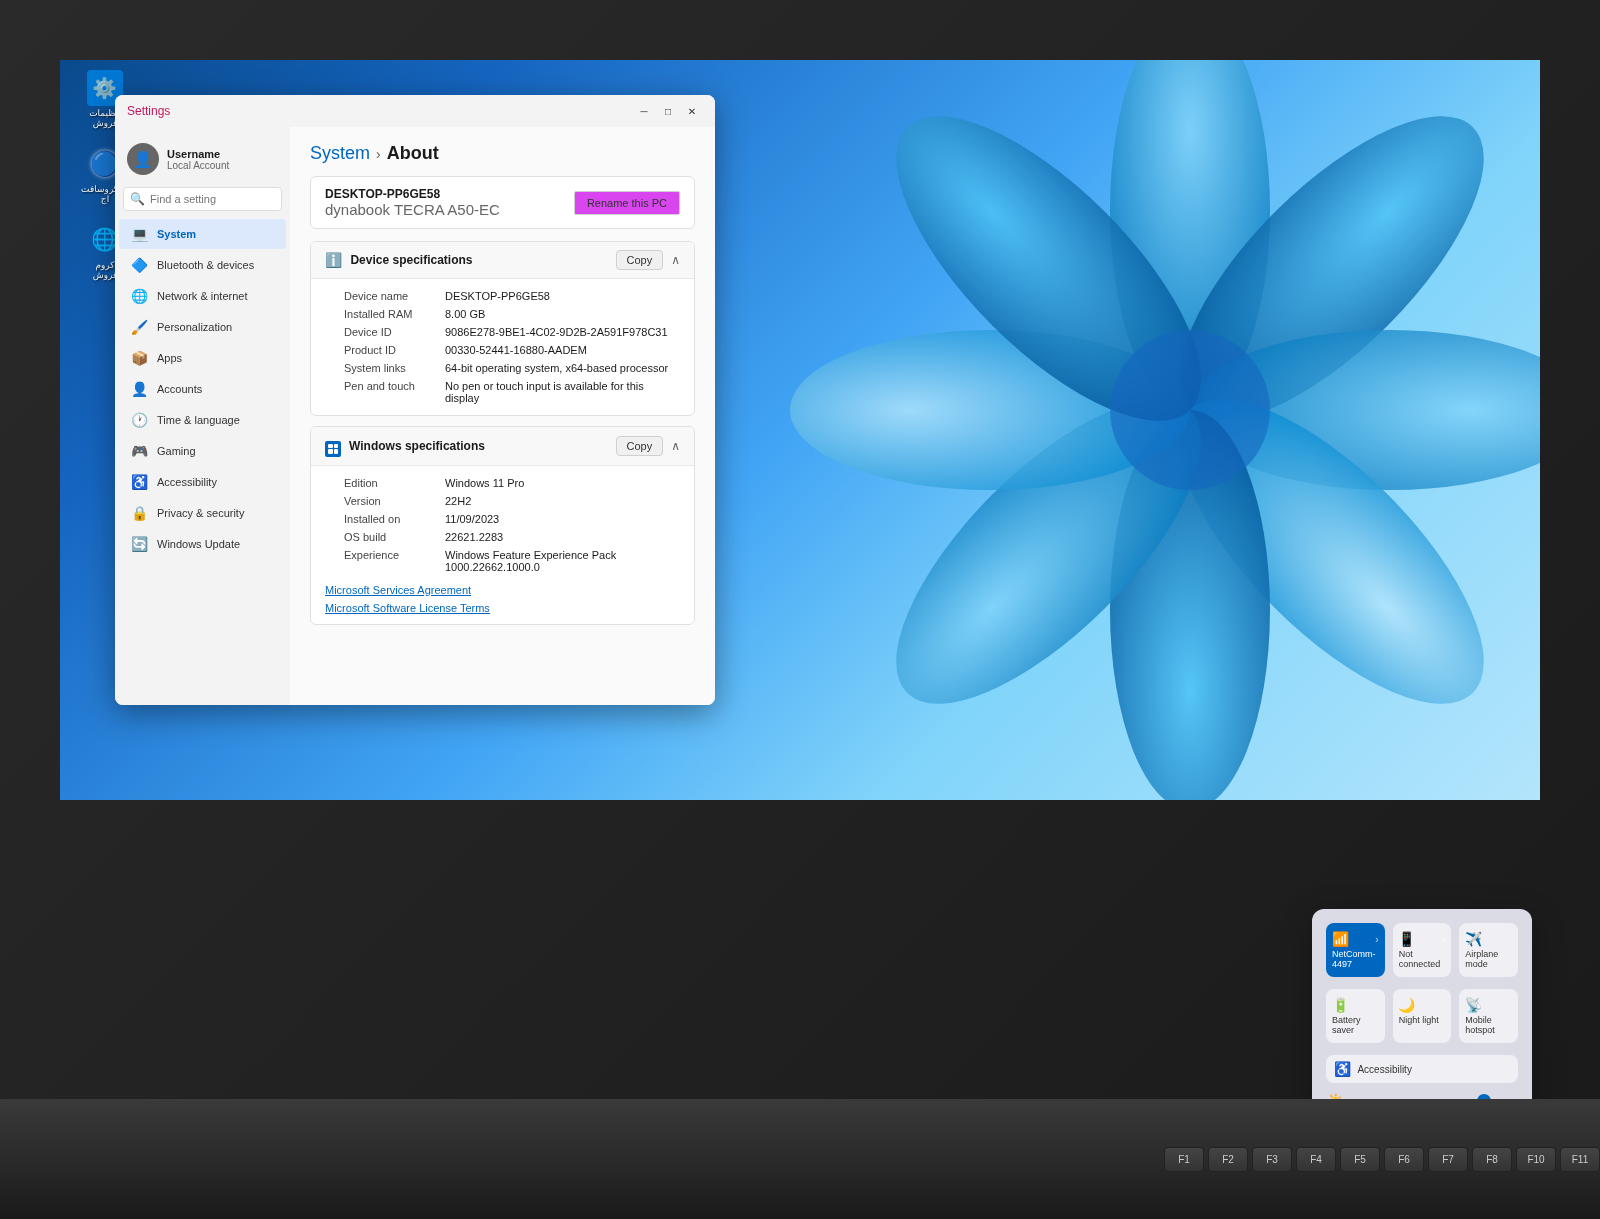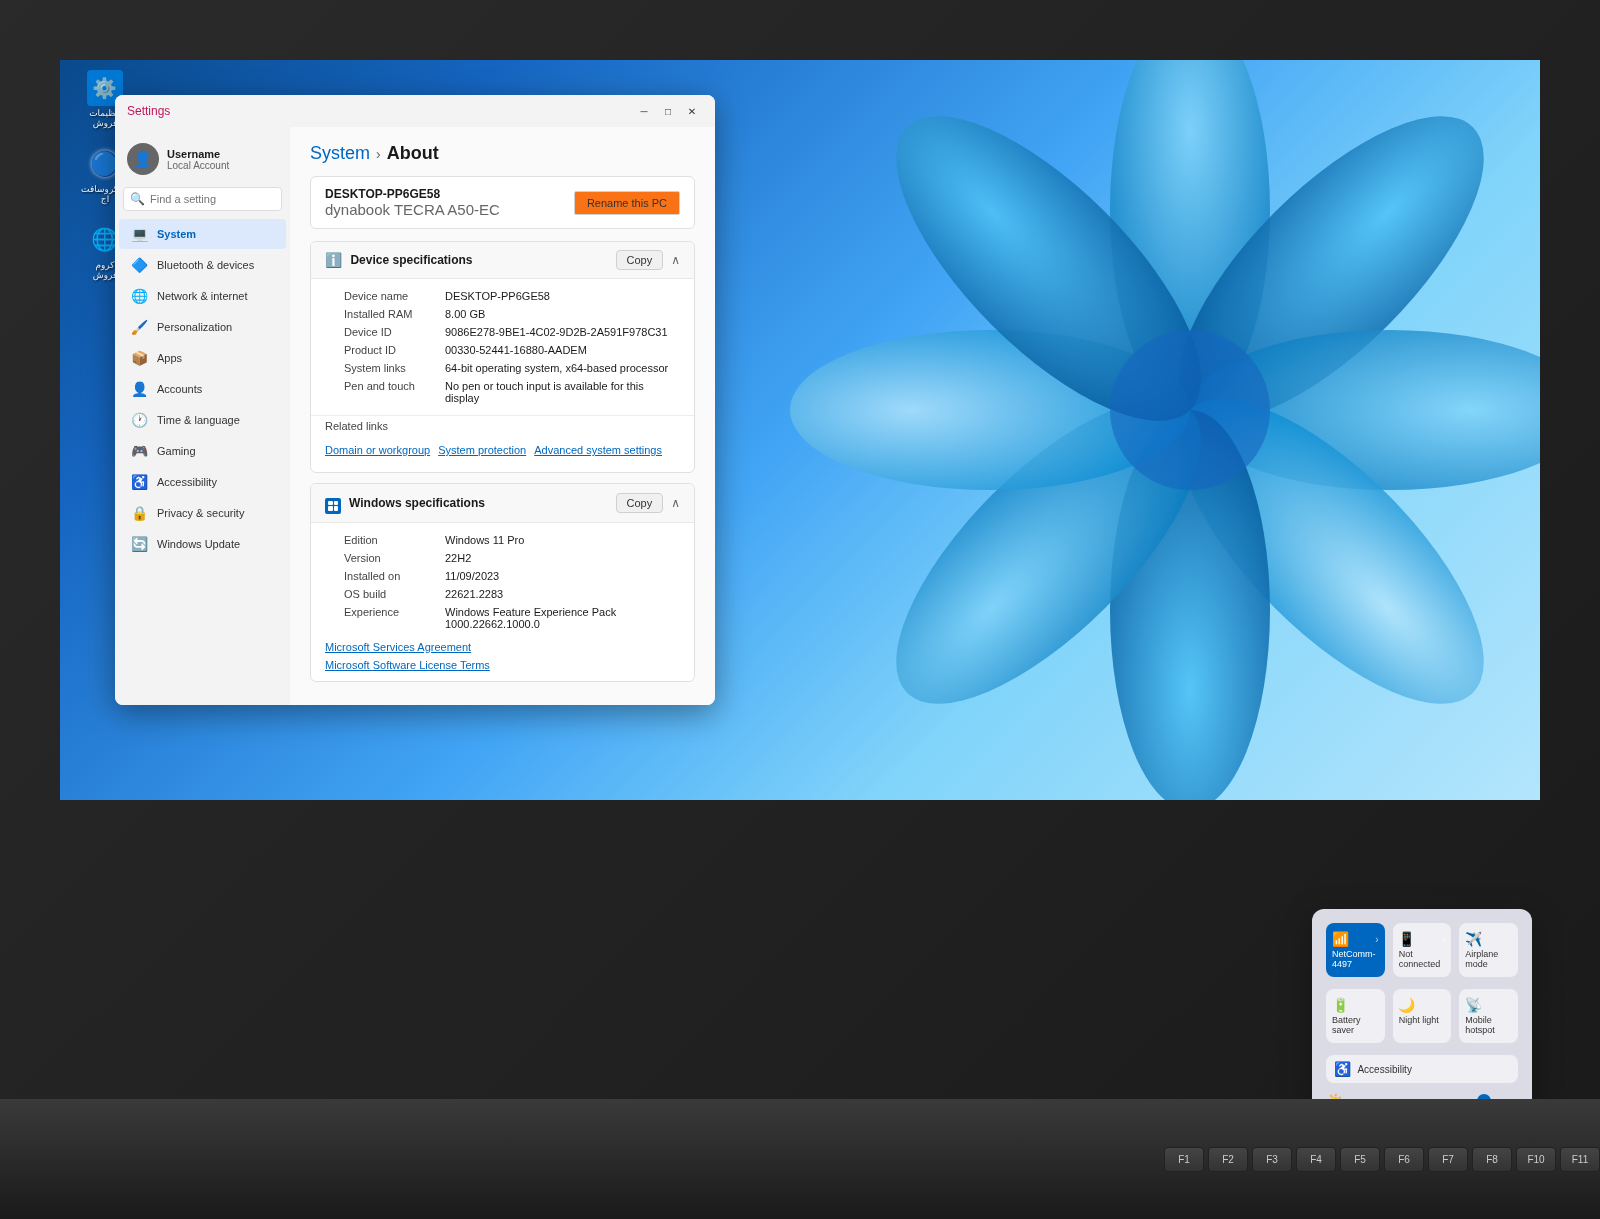--- a/index.html
+++ b/index.html
@@ -266,21 +266,21 @@
     }
 
     .device-name-bar .device-info .model {
       font-size: 15px;
       color: #666;
       text-align: center;
     }
 
     .rename-btn {
       padding: 5px 12px;
-      background: #f97316;
+      background: #d946ef;
       border: 1px solid #d0d0d0;
       border-radius: 2px;
       font-size: 11px;
       cursor: pointer;
       color: #333;
     }
 
     
     .specs-section {
       background: white;
@@ -749,28 +749,20 @@
           <div class="spec-row">
             <span class="spec-label">System links</span>
             <span class="spec-value">64-bit operating system, x64-based processor</span>
           </div>
           <div class="spec-row">
             <span class="spec-label">Pen and touch</span>
             <span class="spec-value">No pen or touch input is available for this display</span>
           </div>
         </div>
 
-        <div style="padding: 4px 14px 8px 14px; border-top: 1px solid #eee;">
-          <div style="font-size:11px; color:#444; margin-bottom:4px;">Related links</div>
-          <div class="related-links">
-            <span class="related-link">Domain or workgroup</span>
-            <span class="related-link">System protection</span>
-            <span class="related-link">Advanced system settings</span>
-          </div>
-        </div>
       </div>
 
       <div class="specs-section">
         <div class="section-header">
           <div class="section-header-left">
             <span class="section-icon">
               <div class="win-specs-icon">
                 <div class="win-logo-small">
                   <span></span>
                     <span></span>

